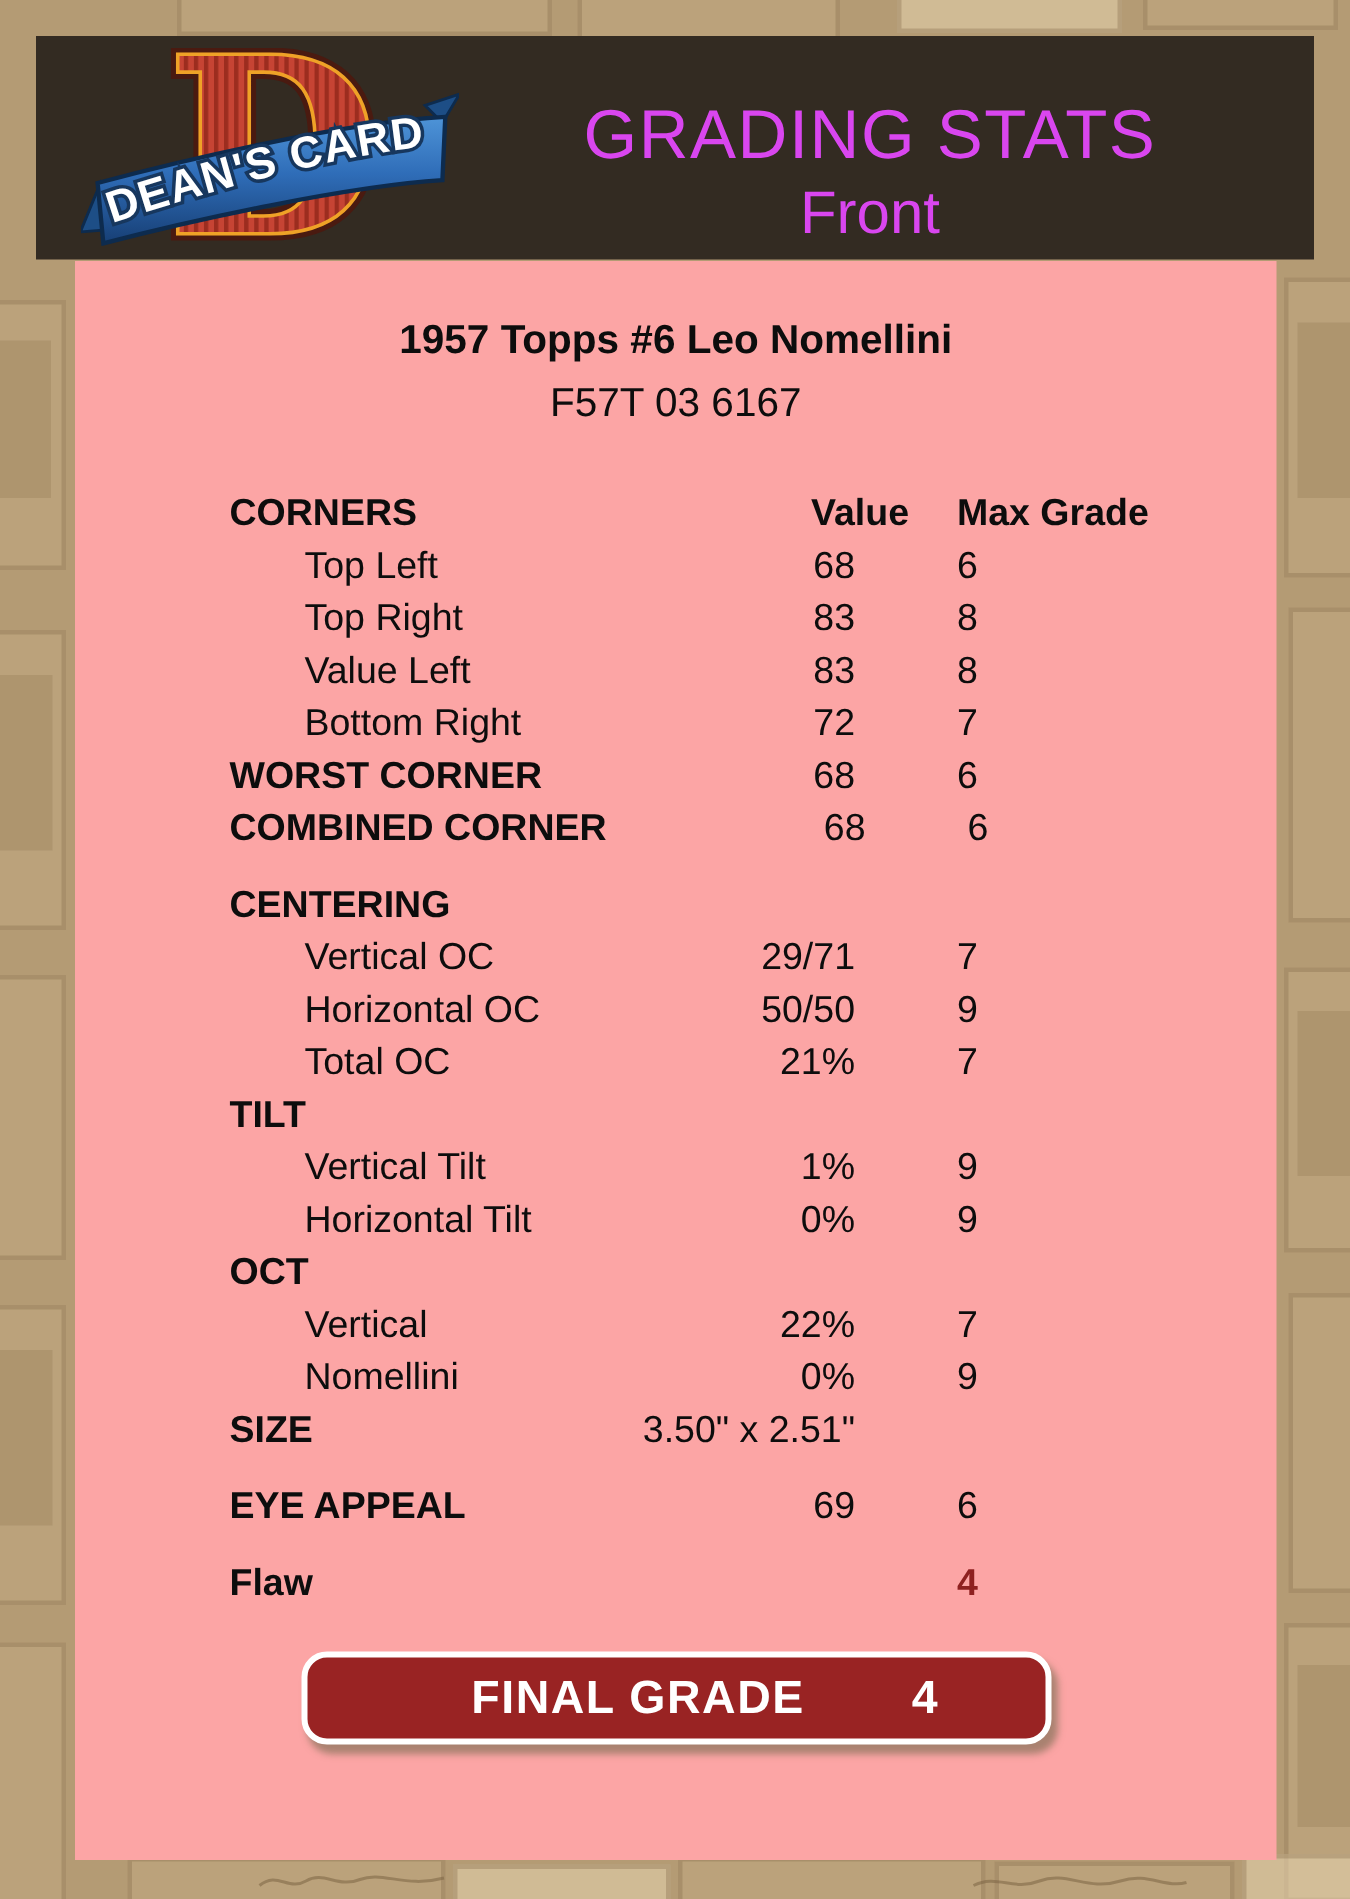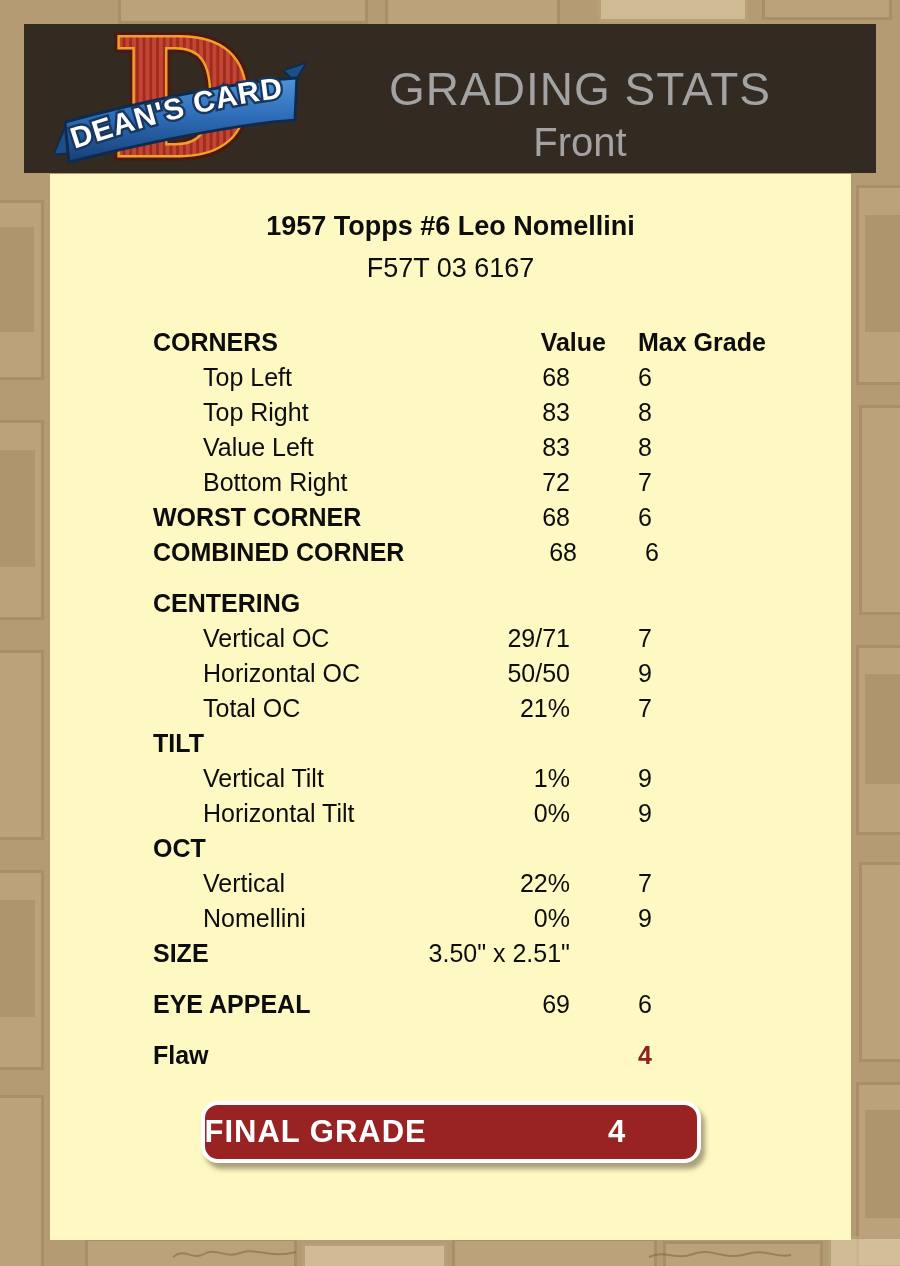--- a/index.html
+++ b/index.html
@@ -8,46 +8,46 @@
 
   
   .bgcard { position:absolute; background:rgba(205,180,140,0.30); border:3px solid rgba(135,110,75,0.35); }
   .bgcard .inner { position:absolute; left:12%; top:14%; width:76%; height:60%; background:rgba(140,115,80,0.28); }
   .bgcard.light { background:rgba(232,214,176,0.55); }
   .bg-squiggle { position:absolute; opacity:.55; }
 
   
   .header-bar { position:absolute; left:24px; top:24px; width:852px; height:149px; background:#332b22; }
   .logo-wrap { position:absolute; left:30px; top:8px; width:252px; height:136px; }
-  .header-titles { position:absolute; left:280px; right:20px; top:0; height:100%; text-align:center; color:#a3a3a3; }
+  .header-titles { position:absolute; left:280px; right:20px; top:0; height:100%; text-align:center; color:#d946ef; }
   .header-title { margin-top:40px; font-size:46px; line-height:50px; letter-spacing:1px; }
   .header-subtitle { margin-top:9px; font-size:40px; line-height:38px; }
 
   
-  .panel { position:absolute; left:50px; top:174px; width:801px; height:1066px; background:#fef9c3; padding-top:37px; color:#0d0d0d; }
+  .panel { position:absolute; left:50px; top:174px; width:801px; height:1066px; background:#fca5a5; padding-top:37px; color:#0d0d0d; }
   .card-title { text-align:center; font-size:27px; font-weight:bold; line-height:30px; }
   .card-code { text-align:center; font-size:27px; line-height:30px; margin-top:12px; }
 
   .grading-table { margin-top:42px; }
   .row { display:flex; align-items:center; height:35px; padding:0 43px 0 103px; font-size:25px; }
   .row .label { flex:1; white-space:nowrap; }
   .row .value { width:180px; text-align:right; white-space:nowrap; }
   .row .max   { width:170px; margin-left:68px; text-align:left; }
   .row.bold .label { font-weight:bold; }
   .row.indent .label { padding-left:50px; }
   .row.gap { margin-top:16px; }
   .row.red-max .max { color:#8e2120; font-weight:bold; }
   .row.header-row .label, .row.header-row .value, .row.header-row .max { font-weight:bold; }
   .row.header-row .value { position:relative; left:36px; }
 
   
   .final-grade { display:flex; align-items:center; margin:28px auto 0; width:500px; height:62px;
     background:#992323; border:4px solid #ffffff; border-radius:17px;
     box-shadow:4px 6px 5px rgba(125,110,85,0.65); color:#ffffff; cursor:default; }
-  .fg-label { flex:1; text-align:left; font-size:31px; font-weight:bold; letter-spacing:1px; }
+  .fg-label { flex:1; text-align:right; font-size:31px; font-weight:bold; letter-spacing:1px; }
   .fg-value { width:160px; text-align:center; font-size:31px; font-weight:bold; }
 </style>
 </head>
 <body>
 
 <div>
   <div class="bgcard" style="left:118px; top:-62px; width:250px; height:86px;"></div>
   <div class="bgcard" style="left:385px; top:-42px; width:175px; height:72px;"></div>
   <div class="bgcard light" style="left:598px; top:-26px; width:150px; height:48px;"></div>
   <div class="bgcard" style="left:762px; top:-32px; width:130px; height:52px;"></div>

